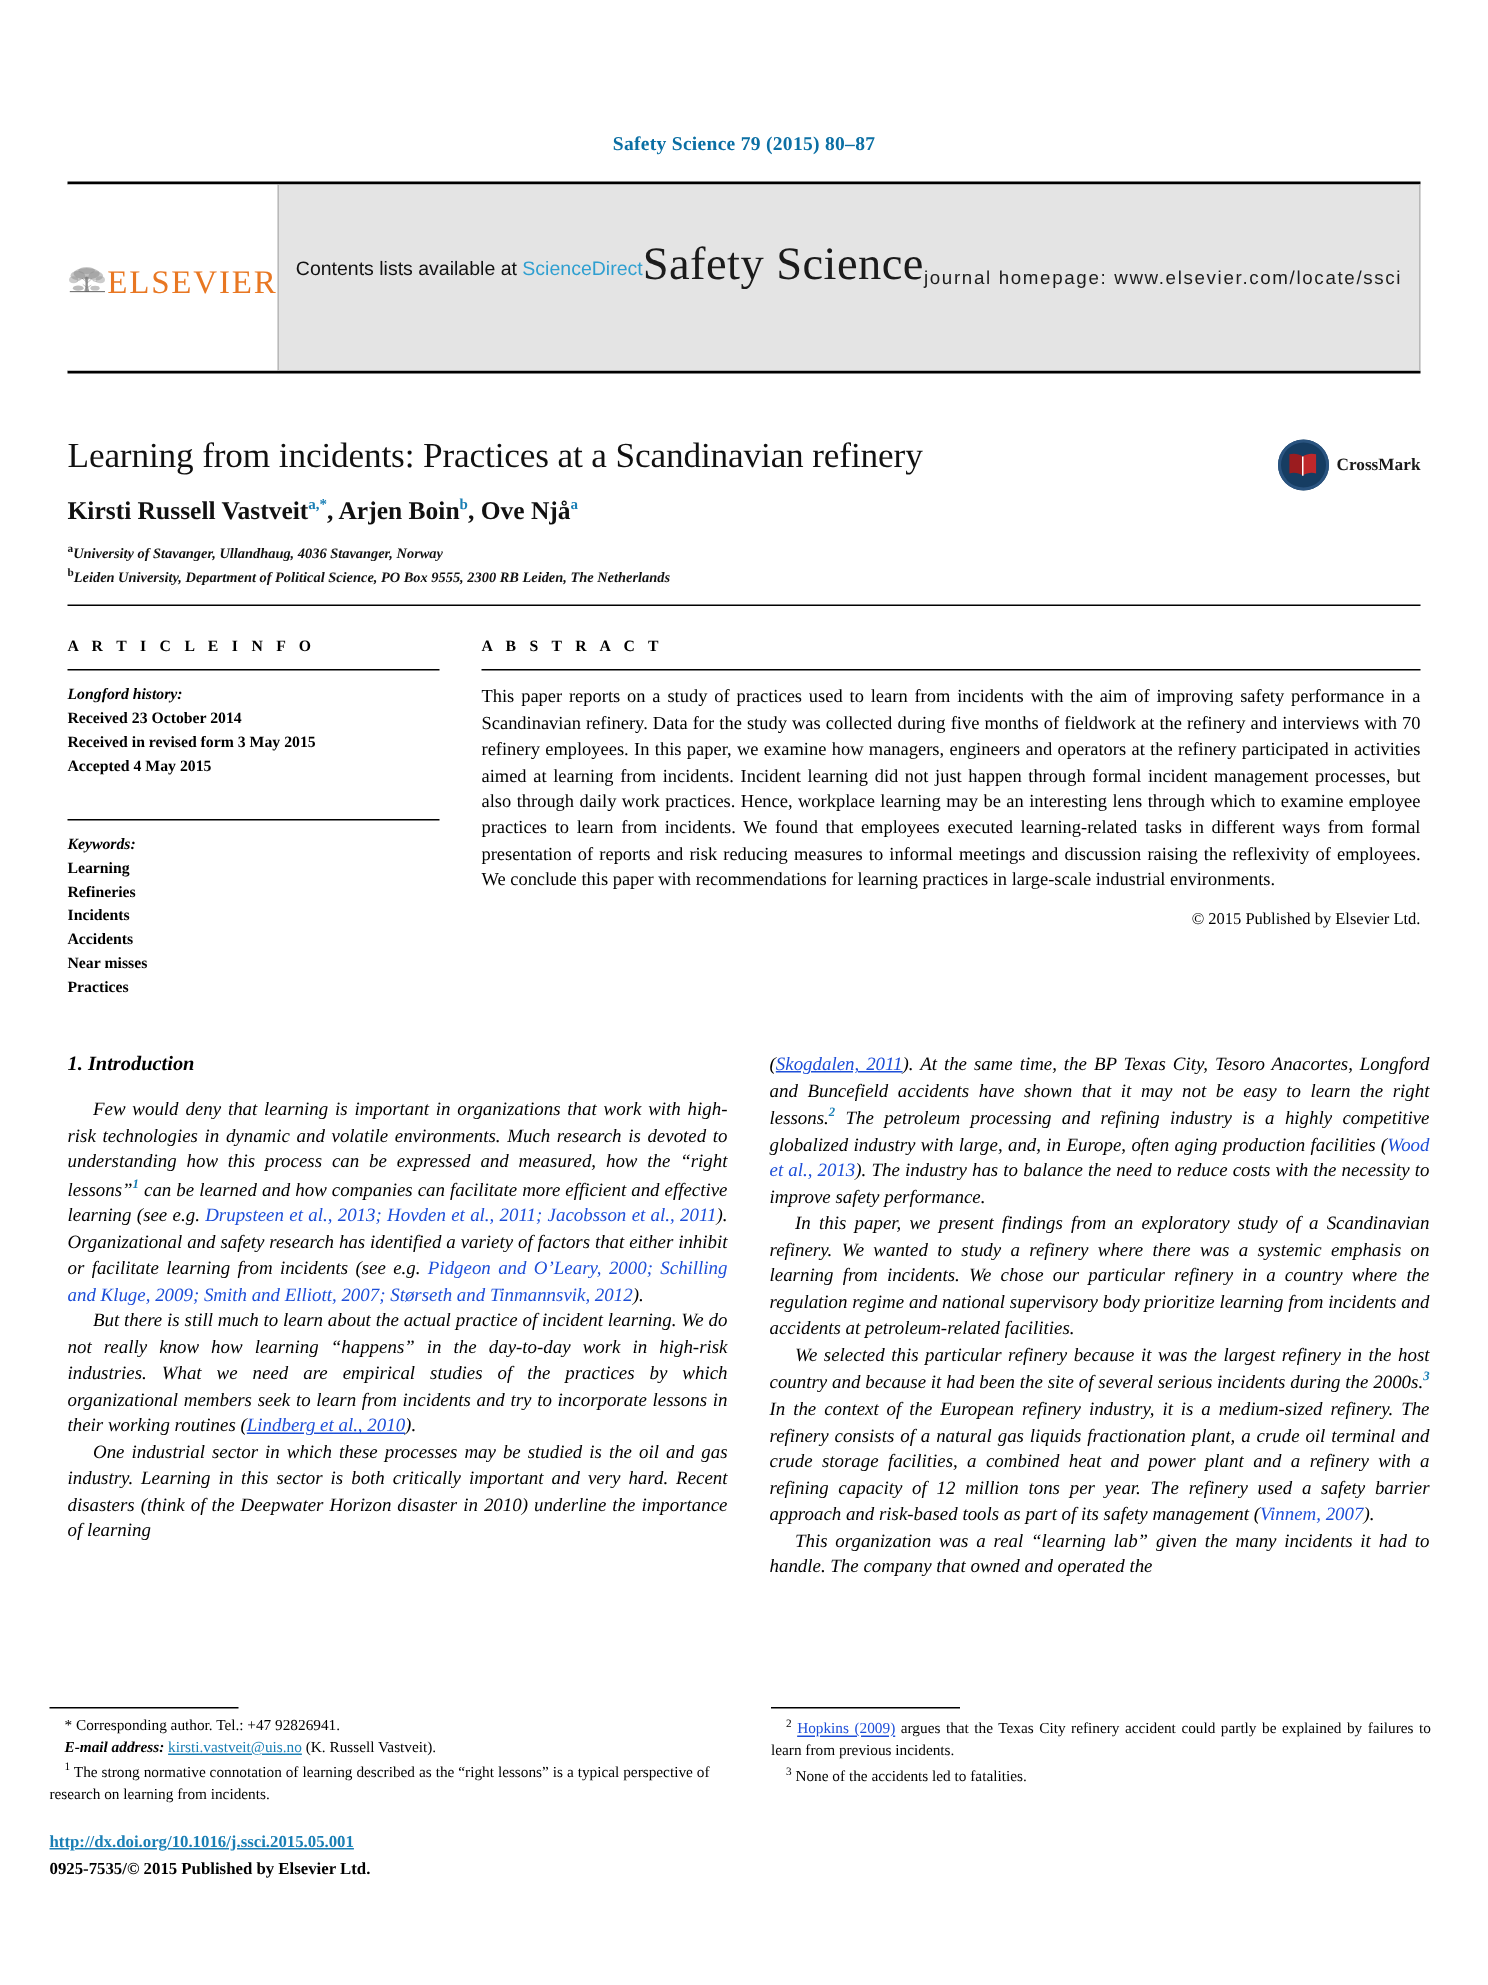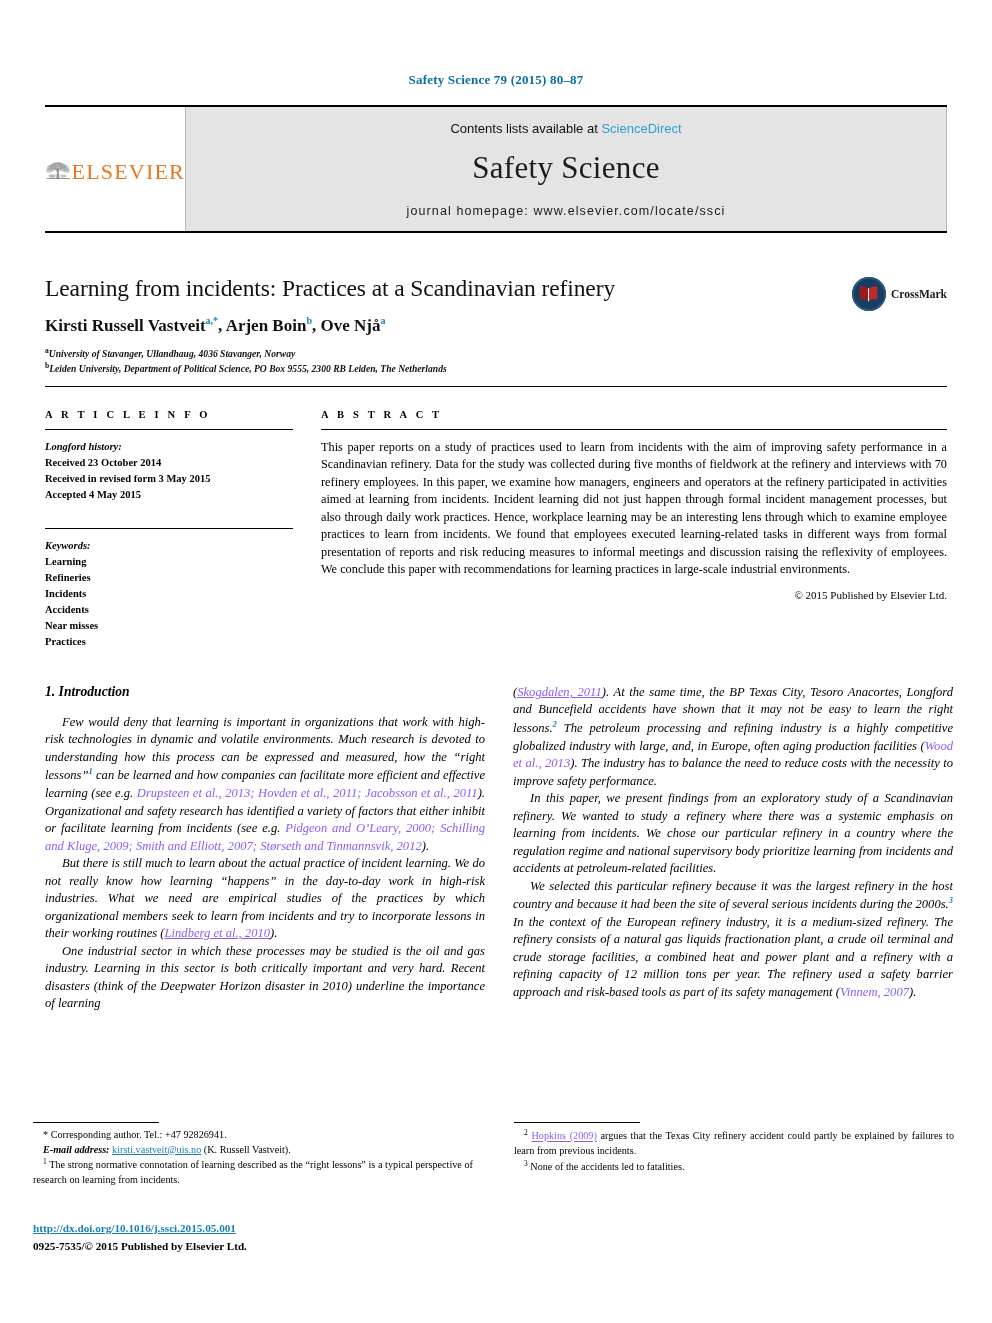--- a/index.html
+++ b/index.html
@@ -13,21 +13,21 @@
     font-family: "Liberation Serif", serif;
     color: #000000;
     position: relative;
     overflow: hidden;
   }
   .page {
     position: relative;
     width: 992px;
     height: 1323px;
     box-sizing: border-box;
-    padding: 0 45px;
+    padding: 16px 45px;
   }
 
   
   .running-head {
     text-align: center;
     color: #0b6fa4;
     font-family: "Liberation Serif", serif;
     font-weight: bold;
     font-size: 13px;
     letter-spacing: .2px;
@@ -60,21 +60,21 @@
     font-family: "Liberation Serif", serif;
     font-size: 22px;
     letter-spacing: 1.2px;
     line-height: 1;
     margin-top: 1px;
   }
   .banner-cell {
     flex: 1 1 auto;
     background: #e4e4e4;
     display: flex;
-    flex-direction: column;
+    flex-direction: row;
     align-items: center;
     justify-content: center;
     border-left: 1px solid #b9b9b9;
     border-right: 1px solid #b9b9b9;
   }
   .contents-line {
     font-family: "Liberation Sans", sans-serif;
     font-size: 13px;
     color: #111;
     margin-bottom: 14px;
@@ -254,21 +254,21 @@
   }
   .para {
     font-size: 12.6px;
     line-height: 1.39;
     text-align: justify;
     text-indent: 17px;
     margin: 0;
     font-family: "Liberation Serif", serif;
   }
   .para.cont { text-indent: 0; }
-  .cite { color: #8b5cf6; }
+  .cite { color: #1d4ed8; }
   .cite.u { text-decoration: underline; }
   sup.fn { color: #1a7fb5; font-size: 8.5px; font-weight: bold; }
 
   
   .footnotes {
     display: flex;
     gap: 41px;
     position: absolute;
     left: 33px;
     right: 45px;
@@ -285,21 +285,21 @@
     font-size: 10.2px;
     line-height: 1.42;
     text-align: justify;
     margin: 0;
     font-family: "Liberation Serif", serif;
   }
   .fn-line sup { font-size: 7.5px; }
   .fn-indent { text-indent: 10px; }
   .fn-email { font-style: italic; font-weight: bold; }
   .fn-link { color: #1a7fb5; text-decoration: underline; }
-  .doi-block { margin-top: 33px; }
+  .doi-block { margin-top: 16px; }
   .doi {
     color: #1a7fb5;
     font-size: 11.2px;
     text-decoration: underline;
     font-family: "Liberation Serif", serif;
     font-weight: bold;
     display: block;
     line-height: 1.4;
   }
   .issn {
@@ -418,20 +418,21 @@
           <p class="para"><span>Few would deny that learning is important in organizations that work with high-risk technologies in dynamic and volatile environments. Much research is devoted to understanding how this process can be expressed and measured, how the “right lessons”</span><sup class="fn">1</sup><span> can be learned and how companies can facilitate more efficient and effective learning (see e.g. </span><span class="cite">Drupsteen et al., 2013; Hovden et al., 2011; Jacobsson et al., 2011</span><span>). Organizational and safety research has identified a variety of factors that either inhibit or facilitate learning from incidents (see e.g. </span><span class="cite">Pidgeon and O’Leary, 2000; Schilling and Kluge, 2009; Smith and Elliott, 2007; Størseth and Tinmannsvik, 2012</span><span>).</span></p>
           <p class="para"><span>But there is still much to learn about the actual practice of incident learning. We do not really know how learning “happens” in the day-to-day work in high-risk industries. What we need are empirical studies of the practices by which organizational members seek to learn from incidents and try to incorporate lessons in their working routines (</span><span class="cite u">Lindberg et al., 2010</span><span>).</span></p>
           <p class="para"><span>One industrial sector in which these processes may be studied is the oil and gas industry. Learning in this sector is both critically important and very hard. Recent disasters (think of the Deepwater Horizon disaster in 2010) underline the importance of learning</span></p>
         </div>
     </div>
     <div class="bcol">
       <div>
           <p class="para cont"><span>(</span><span class="cite u">Skogdalen, 2011</span><span>). At the same time, the BP Texas City, Tesoro Anacortes, Longford and Buncefield accidents have shown that it may not be easy to learn the right lessons.</span><sup class="fn">2</sup><span> The petroleum processing and refining industry is a highly competitive globalized industry with large, and, in Europe, often aging production facilities (</span><span class="cite">Wood et al., 2013</span><span>). The industry has to balance the need to reduce costs with the necessity to improve safety performance.</span></p>
           <p class="para"><span>In this paper, we present findings from an exploratory study of a Scandinavian refinery. We wanted to study a refinery where there was a systemic emphasis on learning from incidents. We chose our particular refinery in a country where the regulation regime and national supervisory body prioritize learning from incidents and accidents at petroleum-related facilities.</span></p>
           <p class="para"><span>We selected this particular refinery because it was the largest refinery in the host country and because it had been the site of several serious incidents during the 2000s.</span><sup class="fn">3</sup><span> In the context of the European refinery industry, it is a medium-sized refinery. The refinery consists of a natural gas liquids fractionation plant, a crude oil terminal and crude storage facilities, a combined heat and power plant and a refinery with a refining capacity of 12 million tons per year. The refinery used a safety barrier approach and risk-based tools as part of its safety management (</span><span class="cite">Vinnem, 2007</span><span>).</span></p>
+          <p class="para"><span>This organization was a real “learning lab” given the many incidents it had to handle. The company that owned and operated the</span></p>
         </div>
     </div>
   </div>
 
   <div class="footnotes">
     <div class="fcol">
       <hr class="fn-rule">
       <p class="fn-line fn-indent">* Corresponding author. Tel.: +47 92826941.</p>
       <p class="fn-line fn-indent">
         <span class="fn-email">E-mail address:</span>

